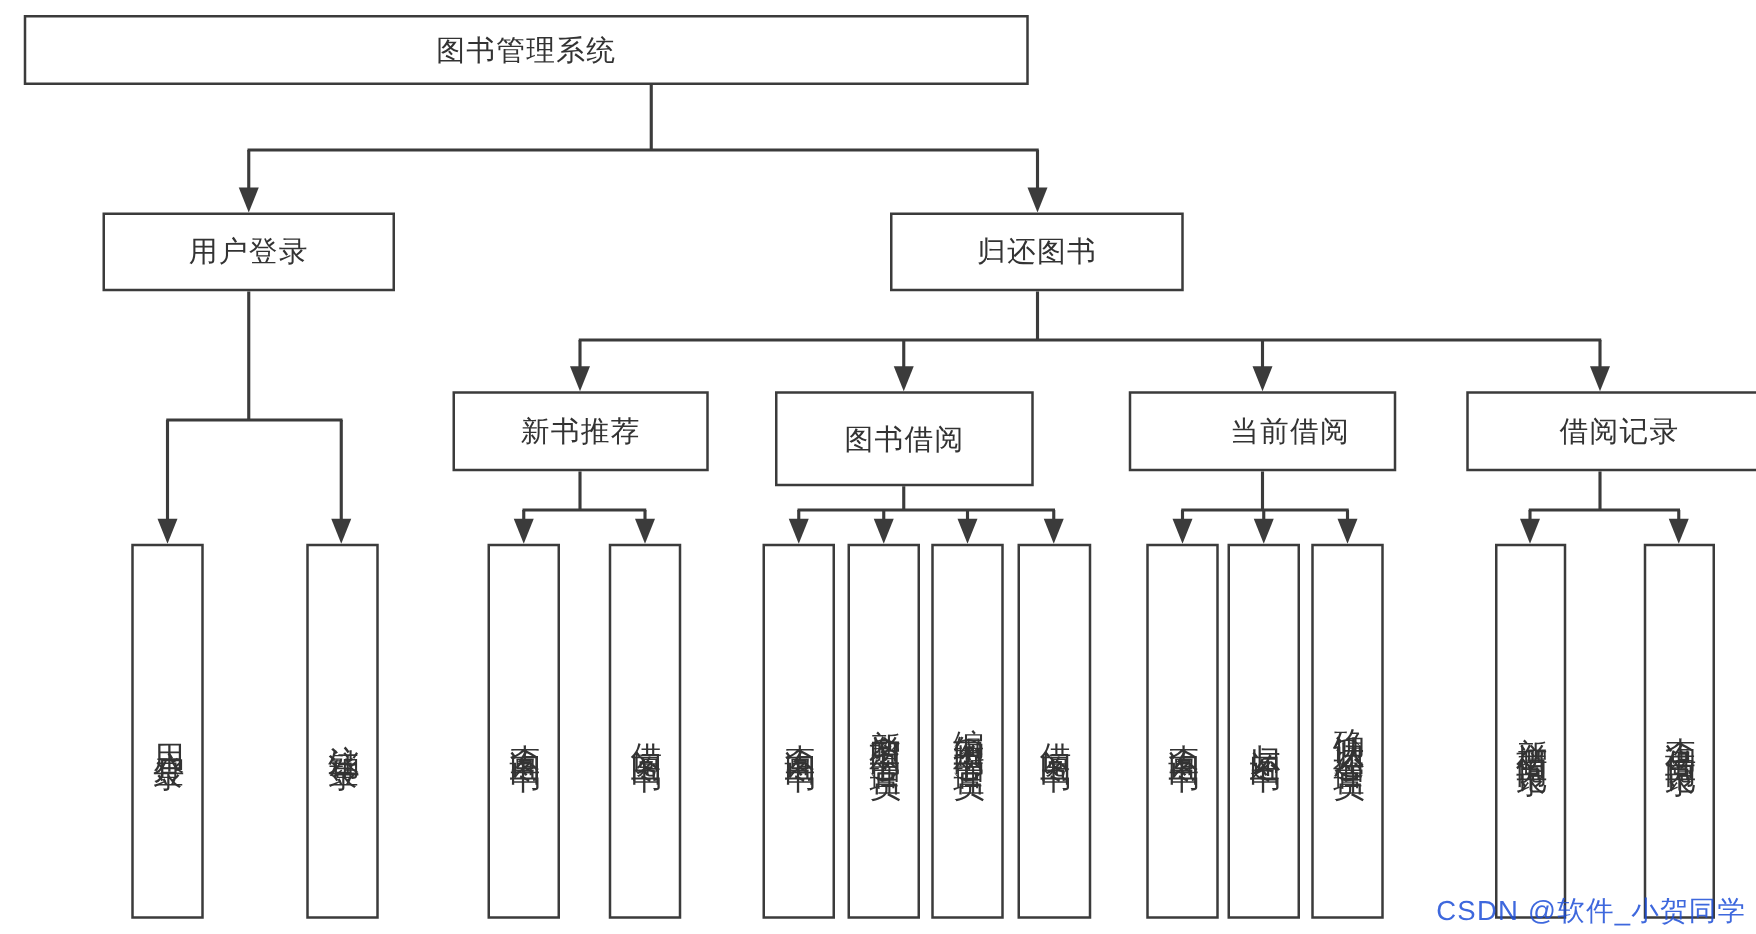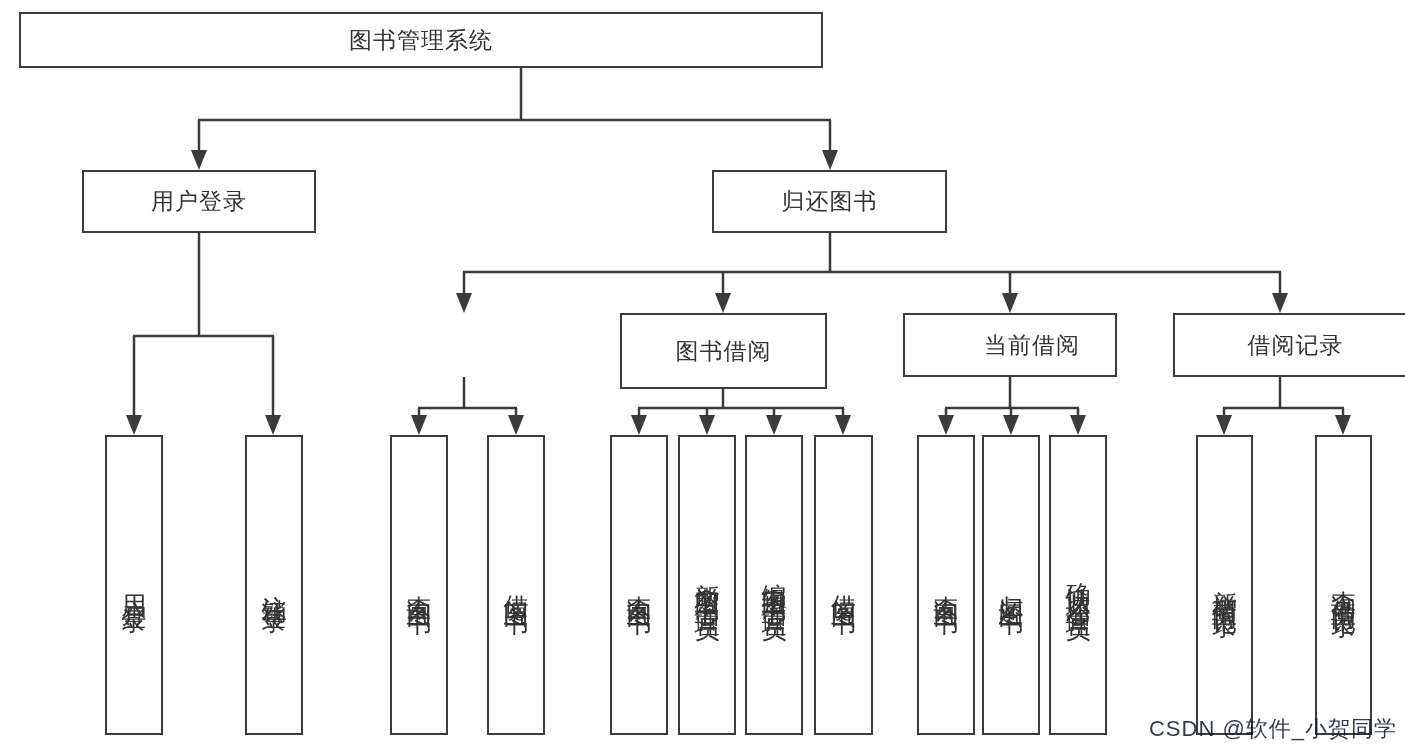--- a/index.html
+++ b/index.html
@@ -13,21 +13,21 @@
   .box{
     position:absolute;background:#ffffff;border:2.5px solid #3b3b3b;box-sizing:border-box;
     display:flex;align-items:center;justify-content:center;text-align:center;
   }
   .box-h{font-size:23px;letter-spacing:1px;}
   .box-v{
     writing-mode:vertical-rl;text-orientation:mixed;
     font-size:25px;letter-spacing:5px;line-height:1;
   }
   .watermark{
-    position:absolute;right:8px;bottom:3px;font-size:22px;color:#0f172a;
+    position:absolute;right:8px;bottom:3px;font-size:22px;color:#1d4ed8;
     opacity:.85;letter-spacing:1px;white-space:nowrap;z-index:5;
   }
 </style>
 </head>
 <body>
 
 <div id="stage">
 
   <svg id="wires" width="1405" height="747" viewBox="0 0 1405 747">
 
@@ -103,20 +103,21 @@
       <line x1="1343" y1="408" x2="1343" y2="418"></line>
       <polygon points="1335,415 1351,415 1343,435"></polygon>
     </g>
   </svg>
 
   <div class="box box-h" style="left:19px;top:12px;width:804px;height:56px;">图书管理系统</div>
 
   <div class="box box-h" style="left:82px;top:170px;width:234px;height:63px;">用户登录</div>
   <div class="box box-h" style="left:712px;top:170px;width:235px;height:63px;">归还图书</div>
 
+  <div class="box box-h" style="left:362px;top:313px;width:205px;height:64px;">新书推荐</div>
   <div class="box box-h" style="left:620px;top:313px;width:207px;height:76px;">图书借阅</div>
   <div class="box box-h" style="left:903px;top:313px;width:214px;height:64px;padding-left:44px;">当前借阅</div>
   <div class="box box-h" style="left:1173px;top:313px;width:245px;height:64px;">借阅记录</div>
 
   <div class="box box-v" style="left:105px;top:435px;width:58px;height:300px;">用户登录</div>
   <div class="box box-v" style="left:245px;top:435px;width:58px;height:300px;">注销登录</div>
 
   <div class="box box-v" style="left:390px;top:435px;width:58px;height:300px;">查询图书</div>
   <div class="box box-v" style="left:487px;top:435px;width:58px;height:300px;">借阅图书</div>
 

